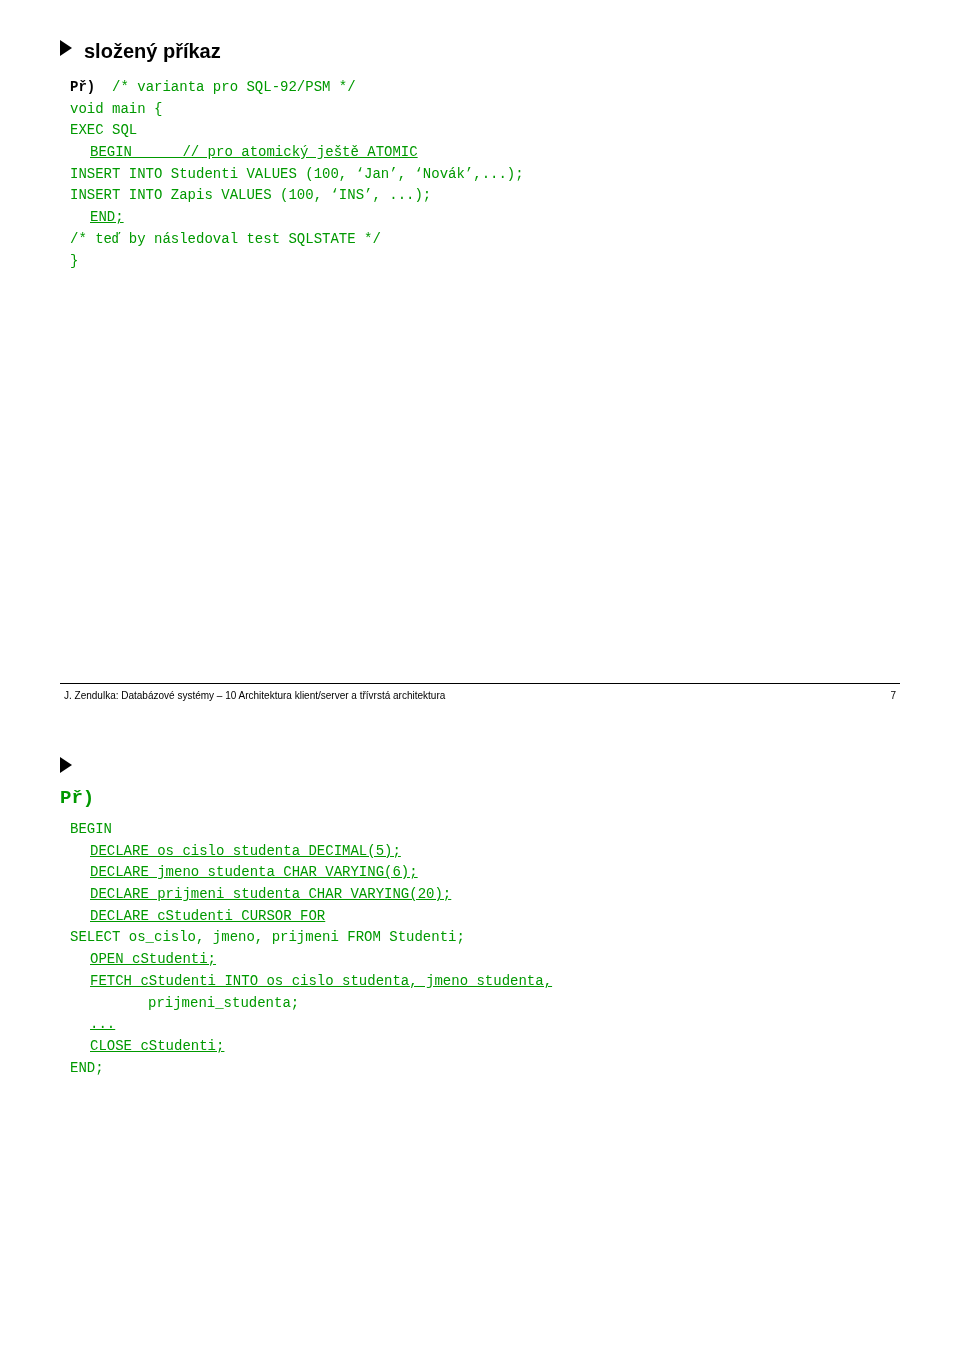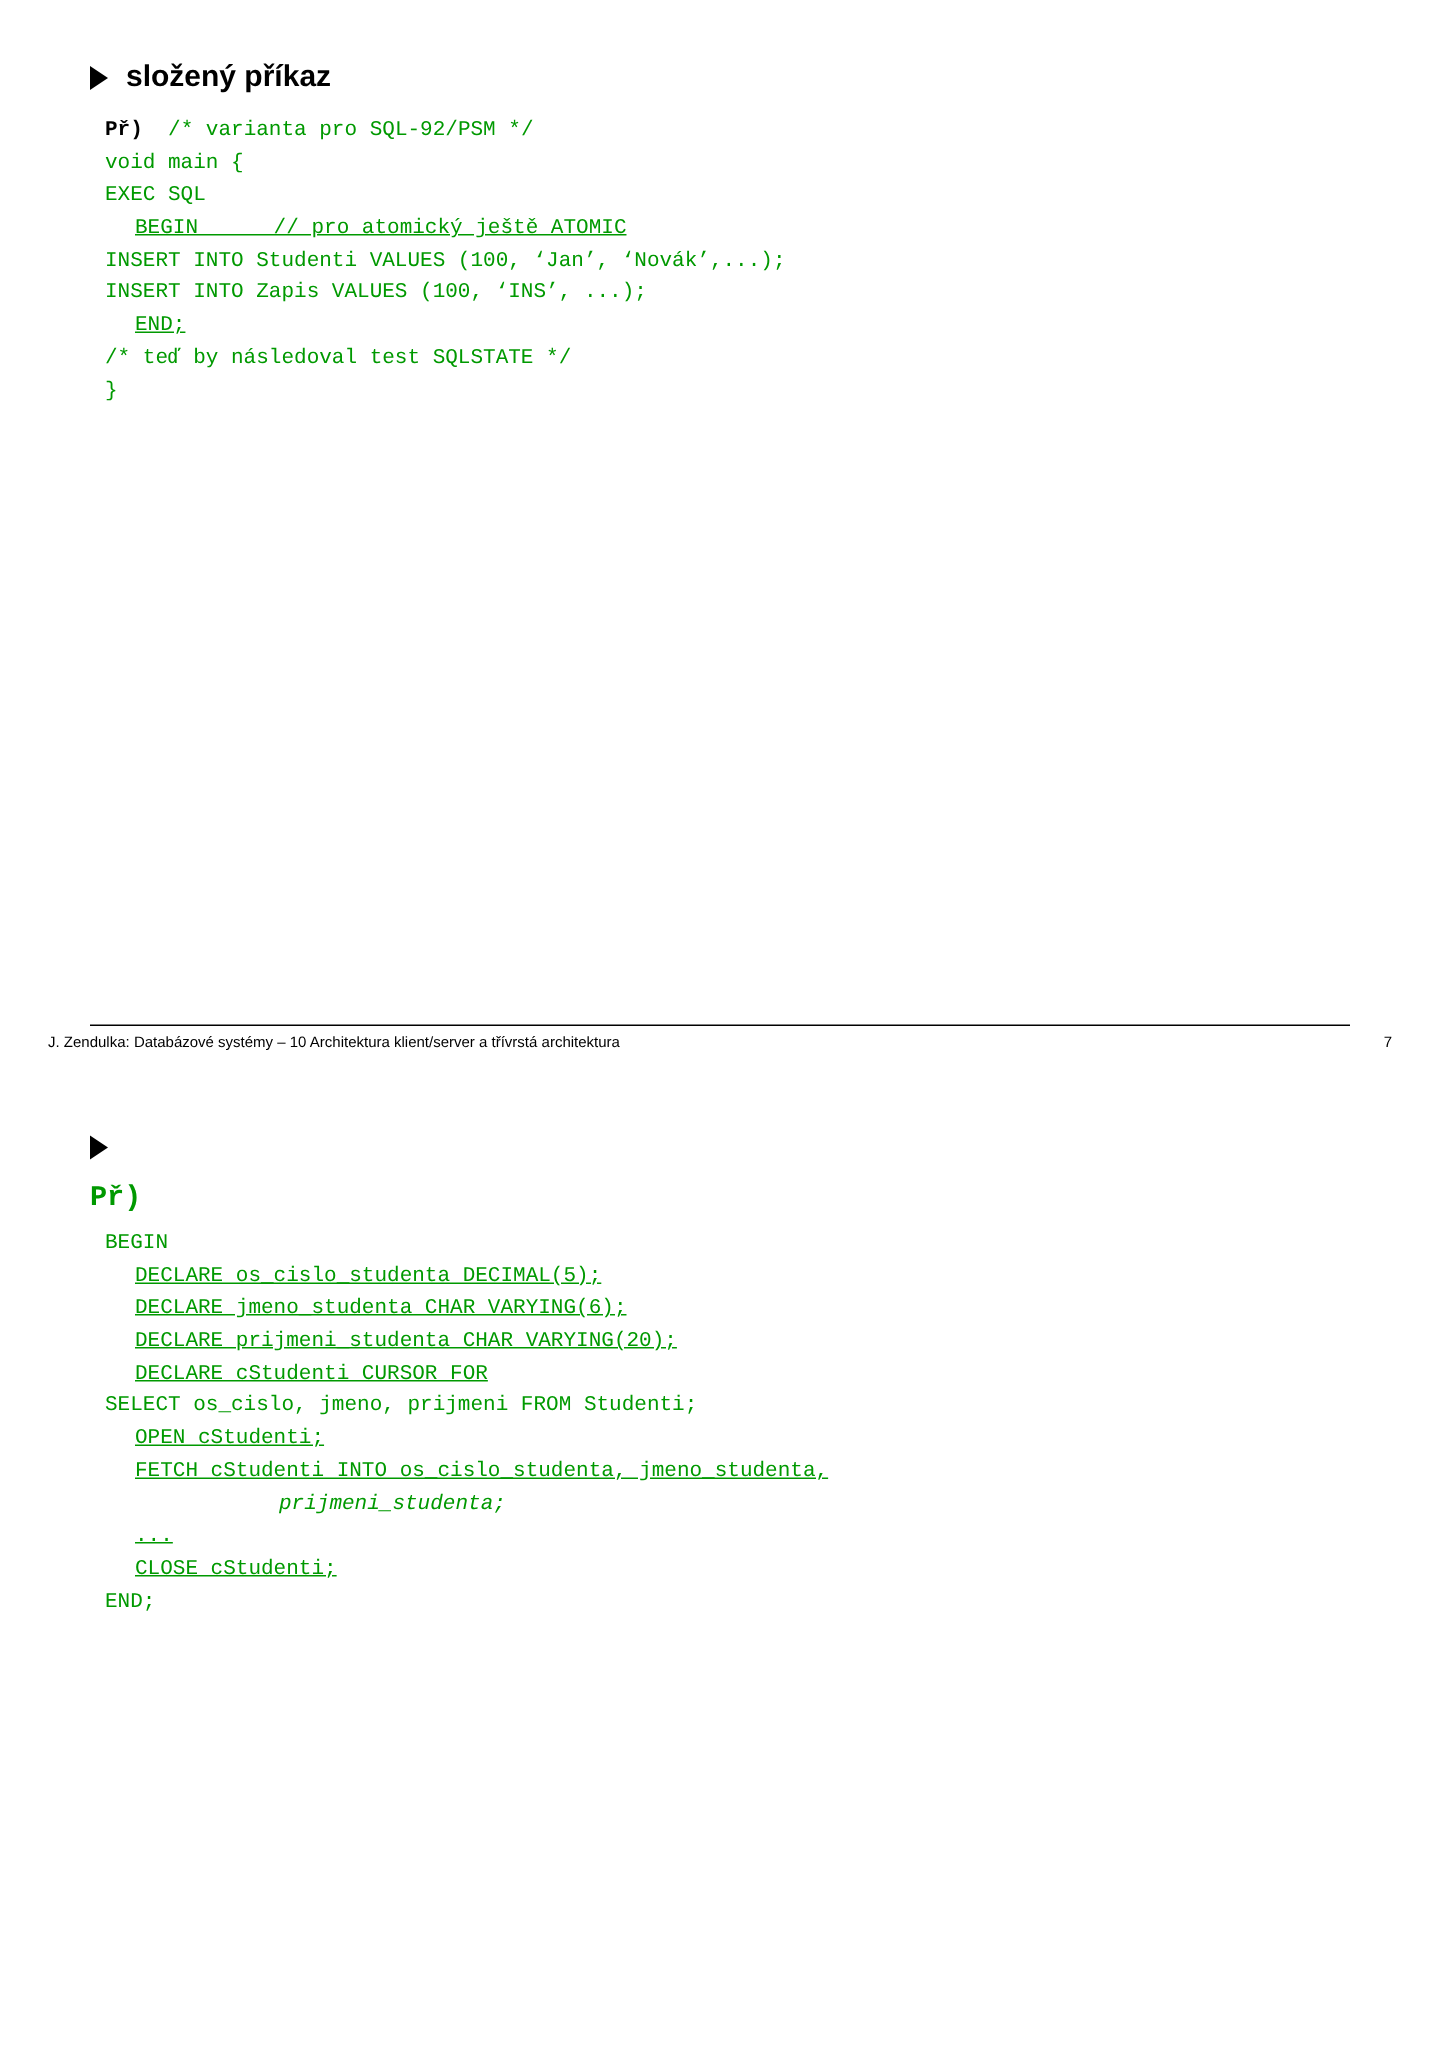--- a/index.html
+++ b/index.html
@@ -34,31 +34,31 @@
     .slide-divider {
       border: none;
       border-top: 1px solid #000;
       margin: 0 60px;
     }
 
     .footer {
       display: flex;
       justify-content: space-between;
       align-items: flex-start;
-      padding: 6px 32px;
+      padding: 6px 64px;
       font-size: 10px;
       color: #000;
     }
 
     .section-heading {
       font-size: 20px;
       font-weight: bold;
       margin-bottom: 14px;
       display: flex;
-      align-items: center;
+      align-items: flex-start;
       gap: 6px;
     }
 
     .arrow-right {
       display: inline-block;
       width: 0;
       height: 0;
       border-top: 8px solid transparent;
       border-bottom: 8px solid transparent;
       border-left: 12px solid #000;
@@ -132,20 +132,20 @@
 
     <div class="code-block">
       <div>BEGIN</div>
       <div class="indent1">DECLARE os_cislo_studenta DECIMAL(5);</div>
       <div class="indent1">DECLARE jmeno_studenta CHAR VARYING(6);</div>
       <div class="indent1">DECLARE prijmeni_studenta CHAR VARYING(20);</div>
       <div class="indent1">DECLARE cStudenti CURSOR FOR</div>
       <div class="indent2">SELECT os_cislo, jmeno, prijmeni FROM Studenti;</div>
       <div class="indent1">OPEN cStudenti;</div>
       <div class="indent1">FETCH cStudenti INTO os_cislo_studenta, jmeno_studenta,</div>
-      <div style="margin-left: 116px; font-style: italic;">prijmeni_studenta;</div>
+      <div style="margin-left: 78px;">prijmeni_studenta;</div>
       <div class="indent1">...</div>
       <div class="indent1">CLOSE cStudenti;</div>
       <div>END;</div>
     </div>
   </div>
 
 </div>
 
 </body></html>

